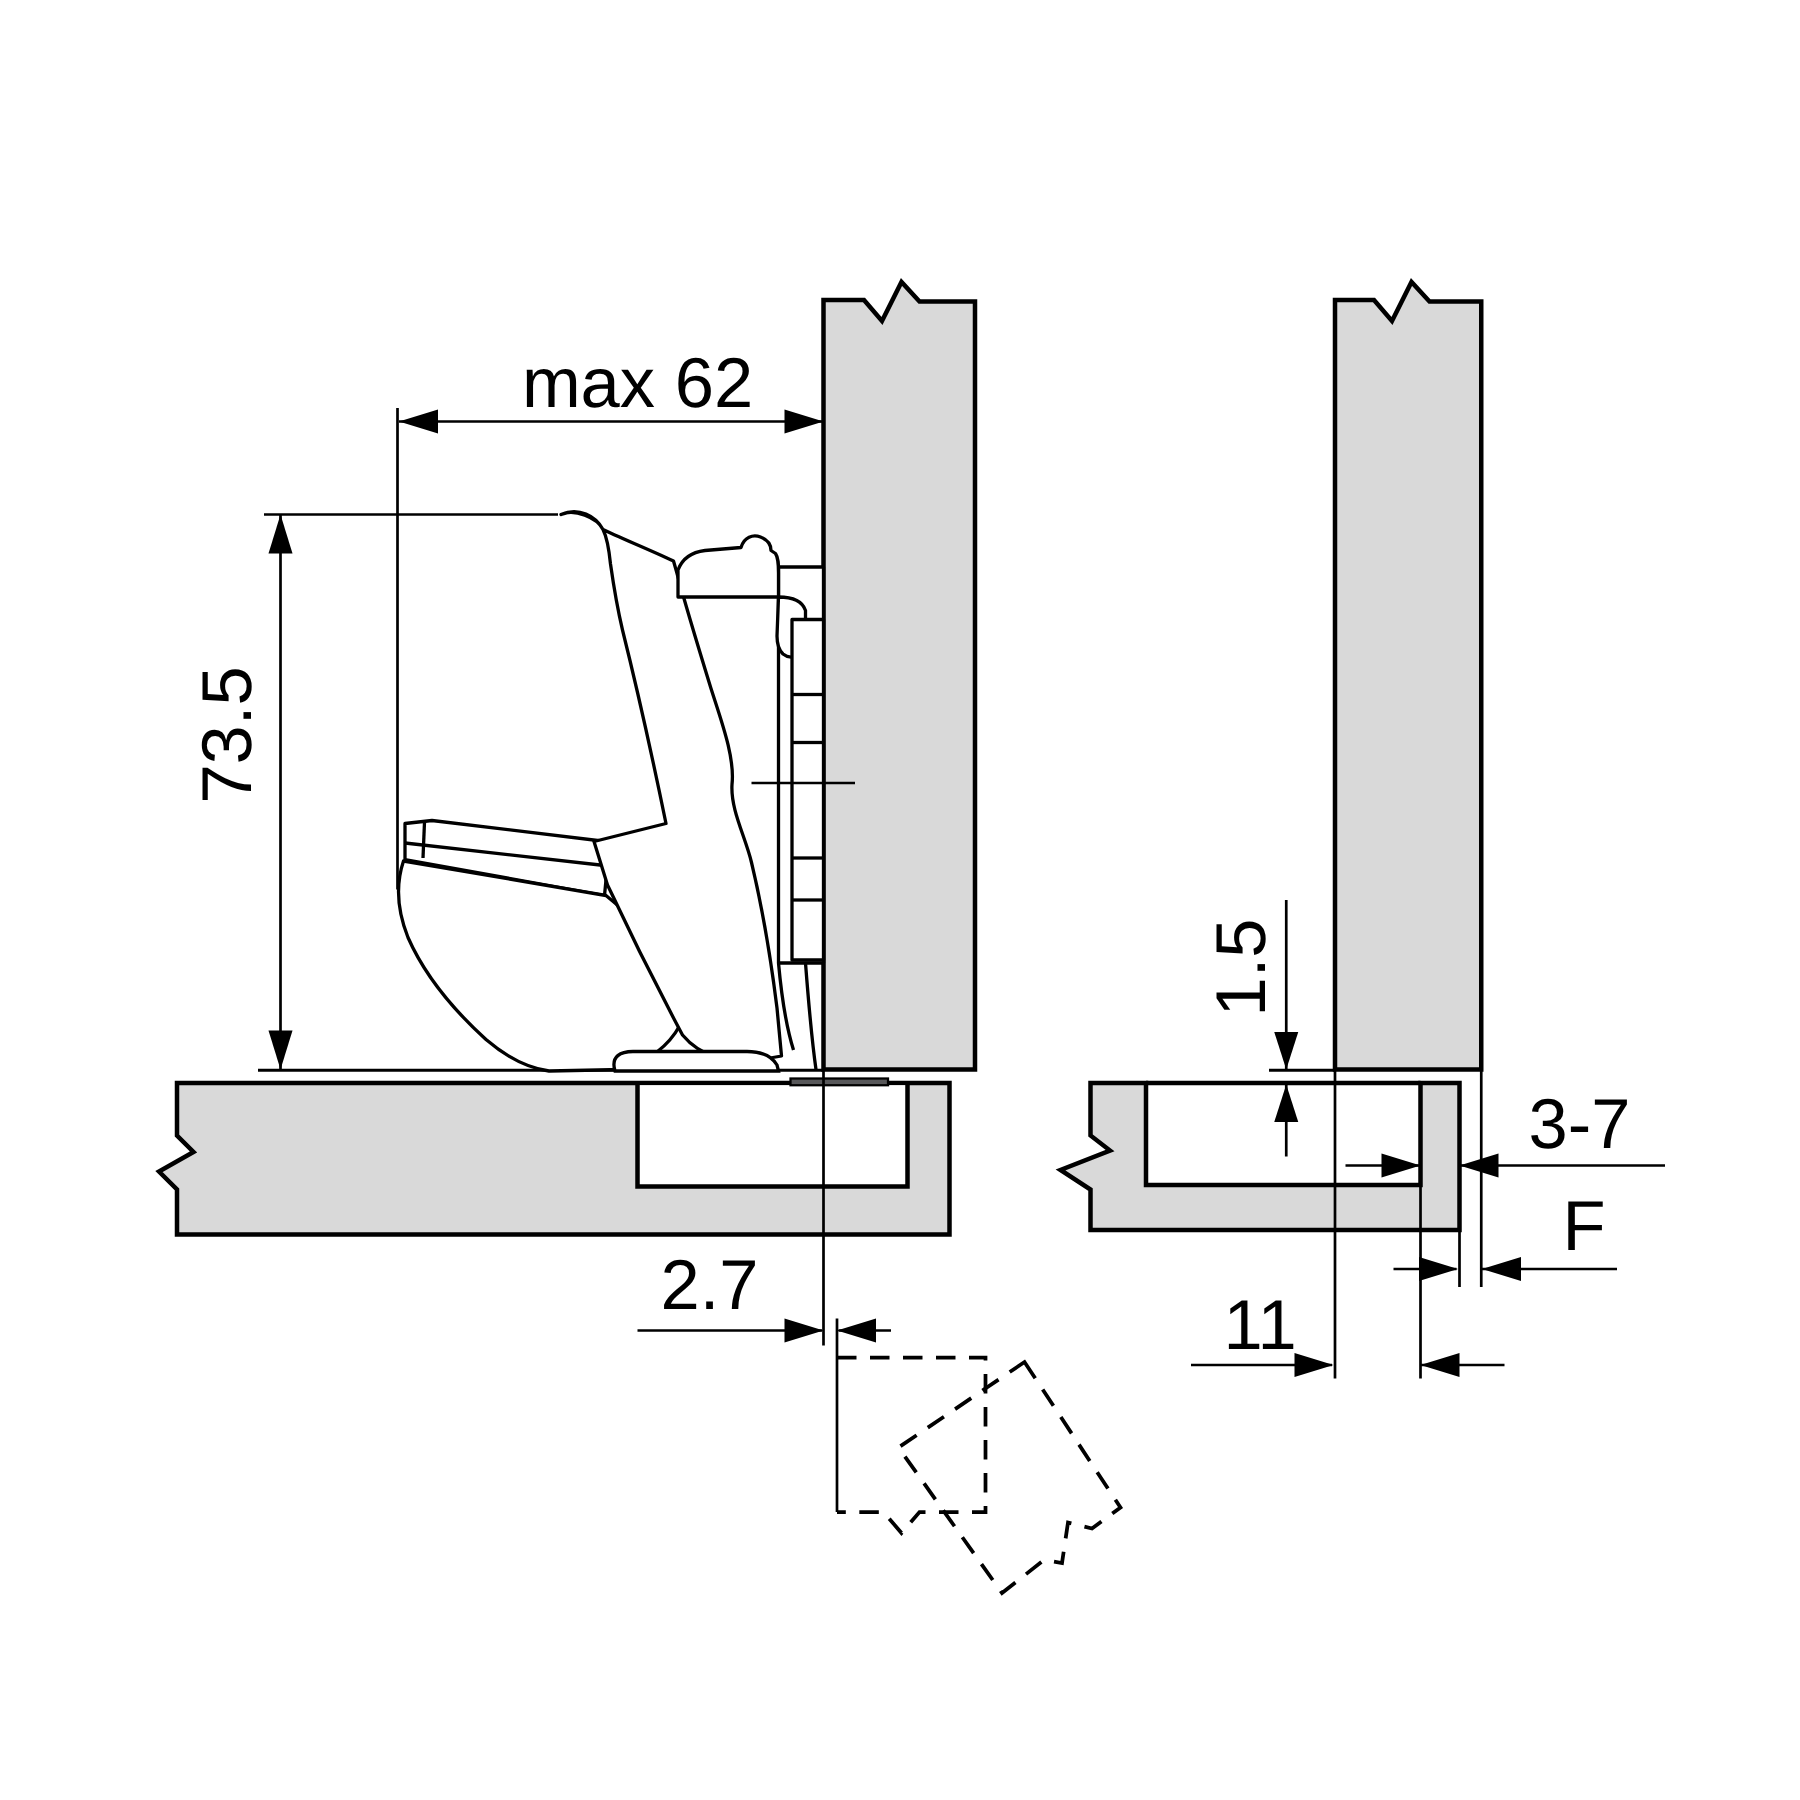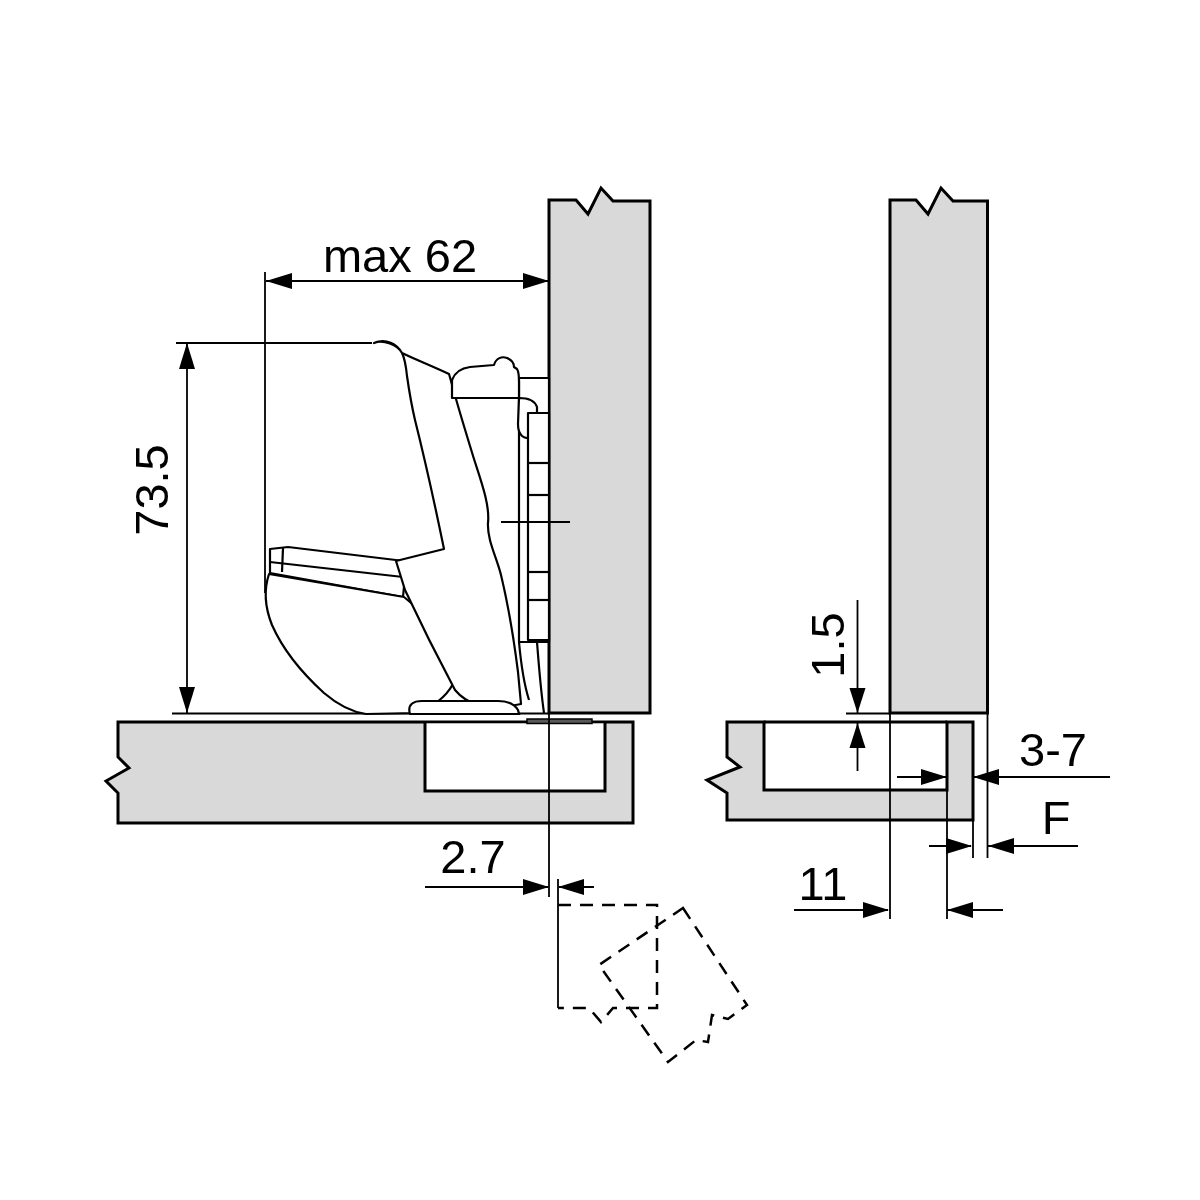--- a/index.html
+++ b/index.html
@@ -151,26 +151,26 @@
 
       <g stroke="#000" stroke-width="1.8" fill="#000">
         <line x1="794" y1="910" x2="888" y2="910"></line>
         <polygon points="889,910 863,902 863,918" stroke="none"></polygon>
         <line x1="947" y1="910" x2="1003" y2="910"></line>
         <polygon points="947,910 973,902 973,918" stroke="none"></polygon>
       </g>
     </g>
   </svg>
 
-  <div class="dim-label" style="left:400px; top:255px;text-align:right;">max 62</div>
+  <div class="dim-label" style="left:425px; top:255px;text-align:right;">max 62</div>
 
   <div class="dim-label rot" style="left:151px; top:490px;">73.5</div>
 
   <div class="dim-label" style="left:473px; top:856px;">2.7</div>
 
   <div class="dim-label rot" style="left:827px; top:645px;">1.5</div>
 
   <div class="dim-label" style="left:1053px; top:749px;">3-7</div>
 
   <div class="dim-label" style="left:1056px; top:817px;">F</div>
 
-  <div class="dim-label" style="left:823px; top:883px;text-align:center;">11</div>
+  <div class="dim-label" style="left:840px; top:883px;text-align:center;">11</div>
 </div>
 
 </body></html>

